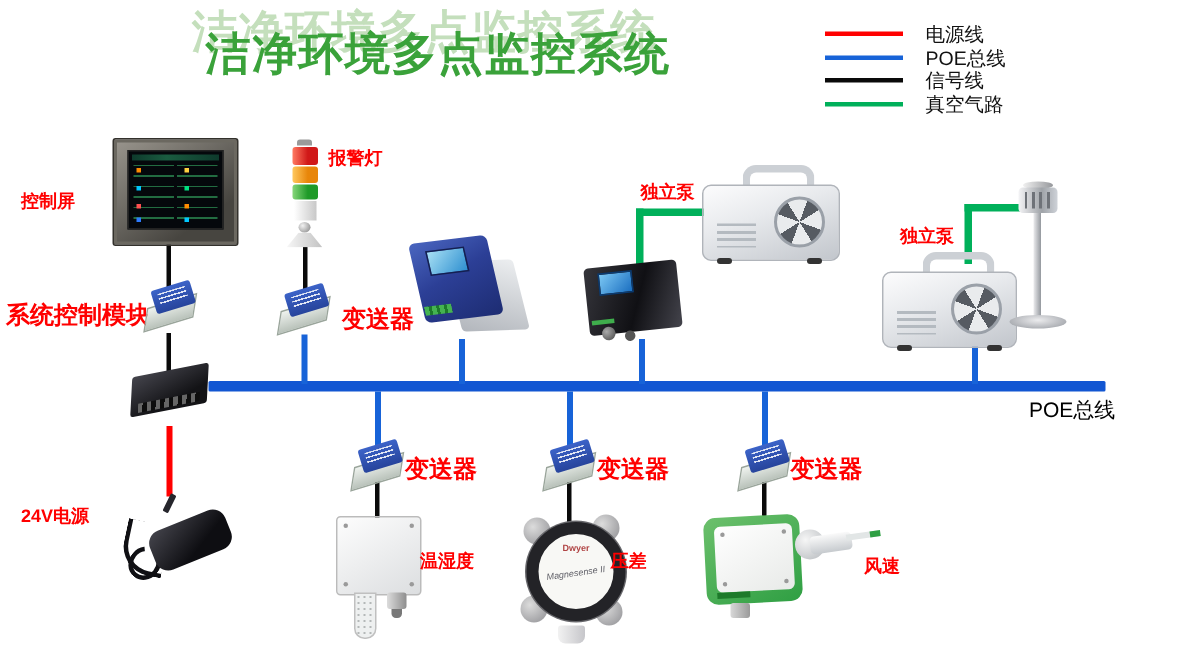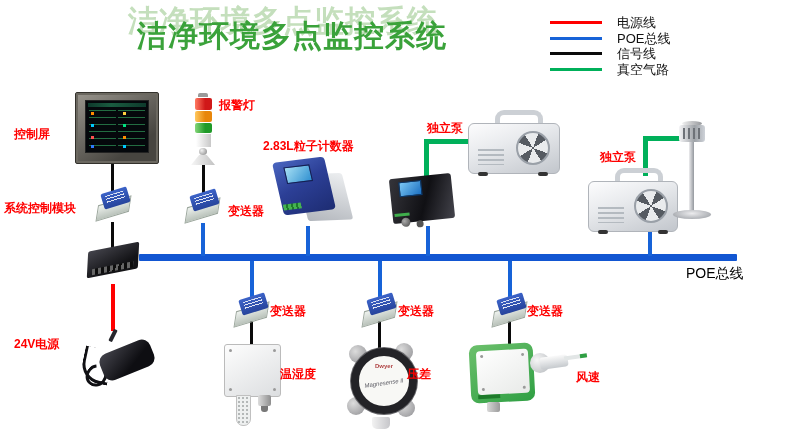--- a/index.html
+++ b/index.html
@@ -10,21 +10,21 @@
   .title-ghost{left:128px;top:1px;color:#c4dfbc;}
   .title-main{left:137px;top:16px;color:#3aa23a;}
   
   .legend{position:absolute;left:550px;top:0;width:230px;height:80px;}
   .legend .row{position:absolute;left:0;height:13px;display:flex;align-items:center;}
   .legend .swatch{width:52px;height:3px;display:inline-block;}
   .legend .lab{margin-left:15px;font-size:13px;color:#111;white-space:nowrap;}
   
   .lbl{position:absolute;color:#ff0000;font-weight:bold;white-space:nowrap;}
   .lbl-lg{font-size:12px;}
-  .lbl-sm{font-size:12px;}
+  .lbl-sm{font-size:16px;}
   .buslbl{position:absolute;color:#000;font-size:14px;font-weight:normal;white-space:nowrap;}
   
   .ln{position:absolute;}
   .l-signal{background:#0a0a0a;}
   .l-power{background:#ff0000;}
   .l-poe{background:#1763d8;}
   .l-vac{background:#00b05a;}
   .bus{position:absolute;left:139px;top:254px;width:598px;height:7px;background:#1256d2;border-radius:1px;}
   
   .monitor{position:absolute;left:75px;top:92px;width:82px;height:70px;border-radius:2px;
@@ -248,21 +248,20 @@
     <div class="body"></div>
     <div class="ball"></div>
     <div class="foot"></div>
   </div>
   <div class="trans" style="left:183px;top:190px;">
     <div class="base"></div>
       <div class="top"></div>
   </div>
   <div class="lbl lbl-sm" style="left:228px;top:203px;">变送器</div>
 
-  <div class="lbl lbl-lg" style="left:263px;top:138px;">2.83L粒子计数器</div>
   <div class="pc283">
     <div class="bracket"></div>
     <div class="body">
       <div class="screen"></div>
       <div class="term"></div>
     </div>
   </div>
 
   <div class="lbl lbl-lg" style="left:427px;top:120px;">独立泵</div>
   <div class="pump" style="left:468px;top:110px;">

